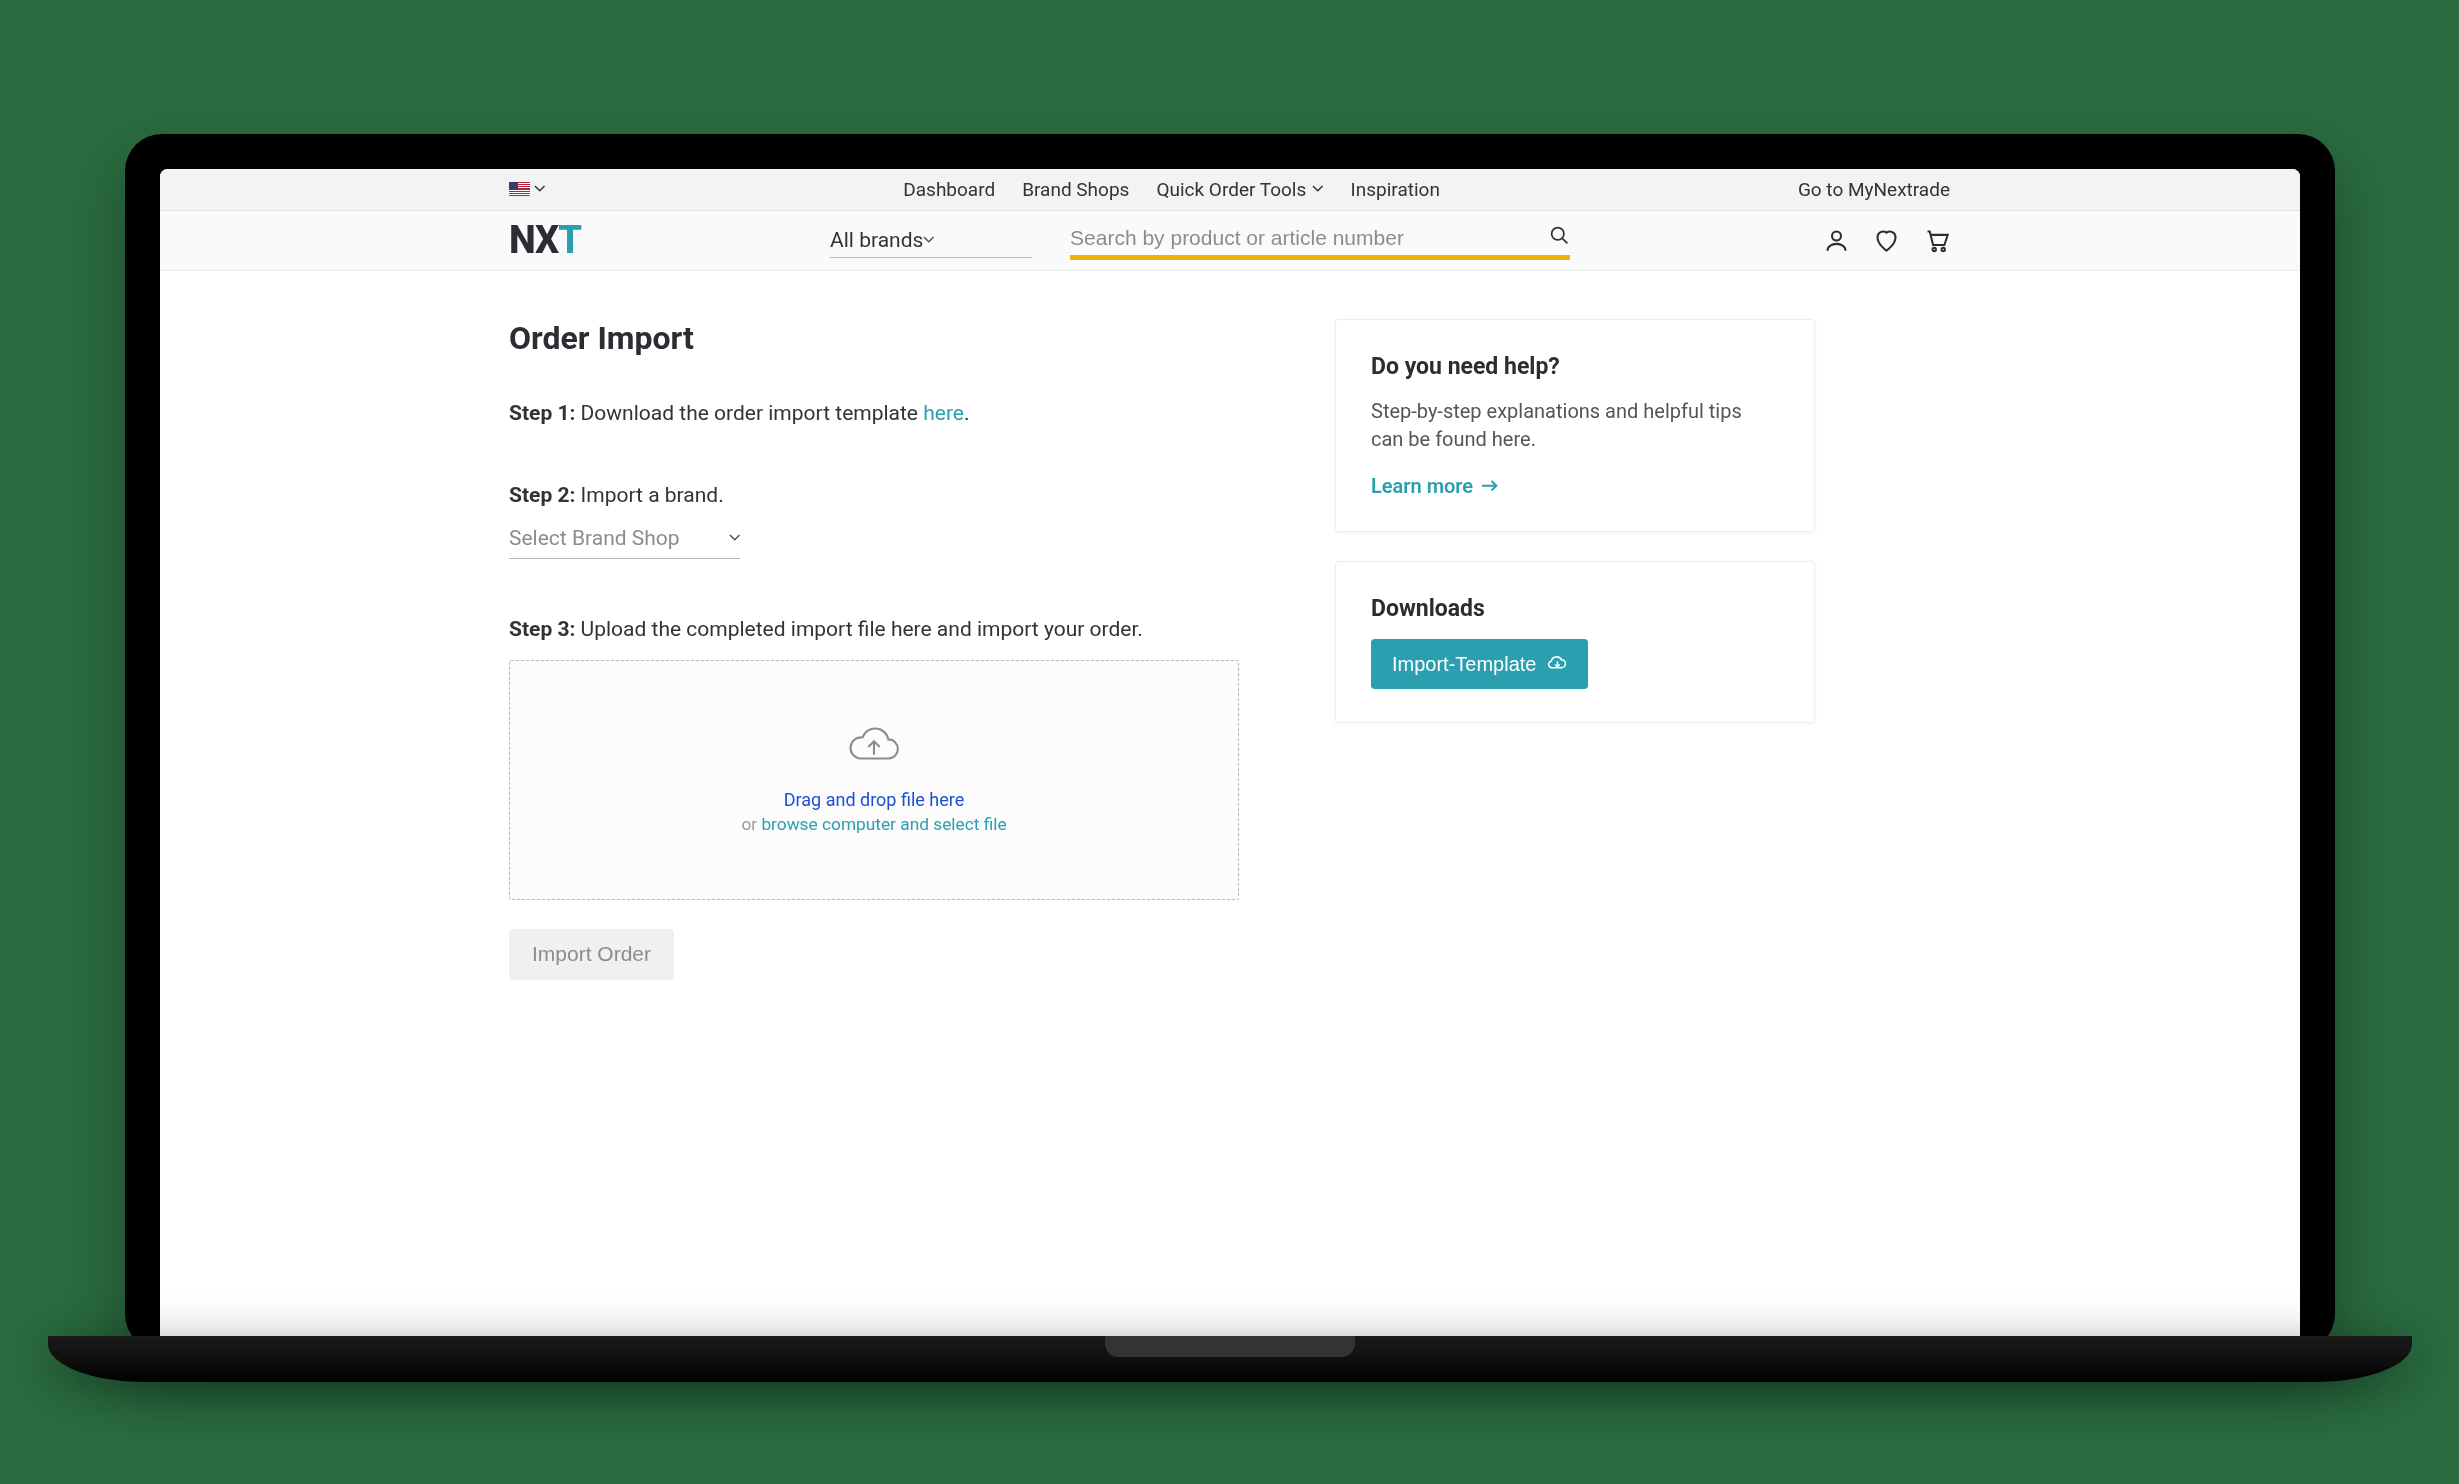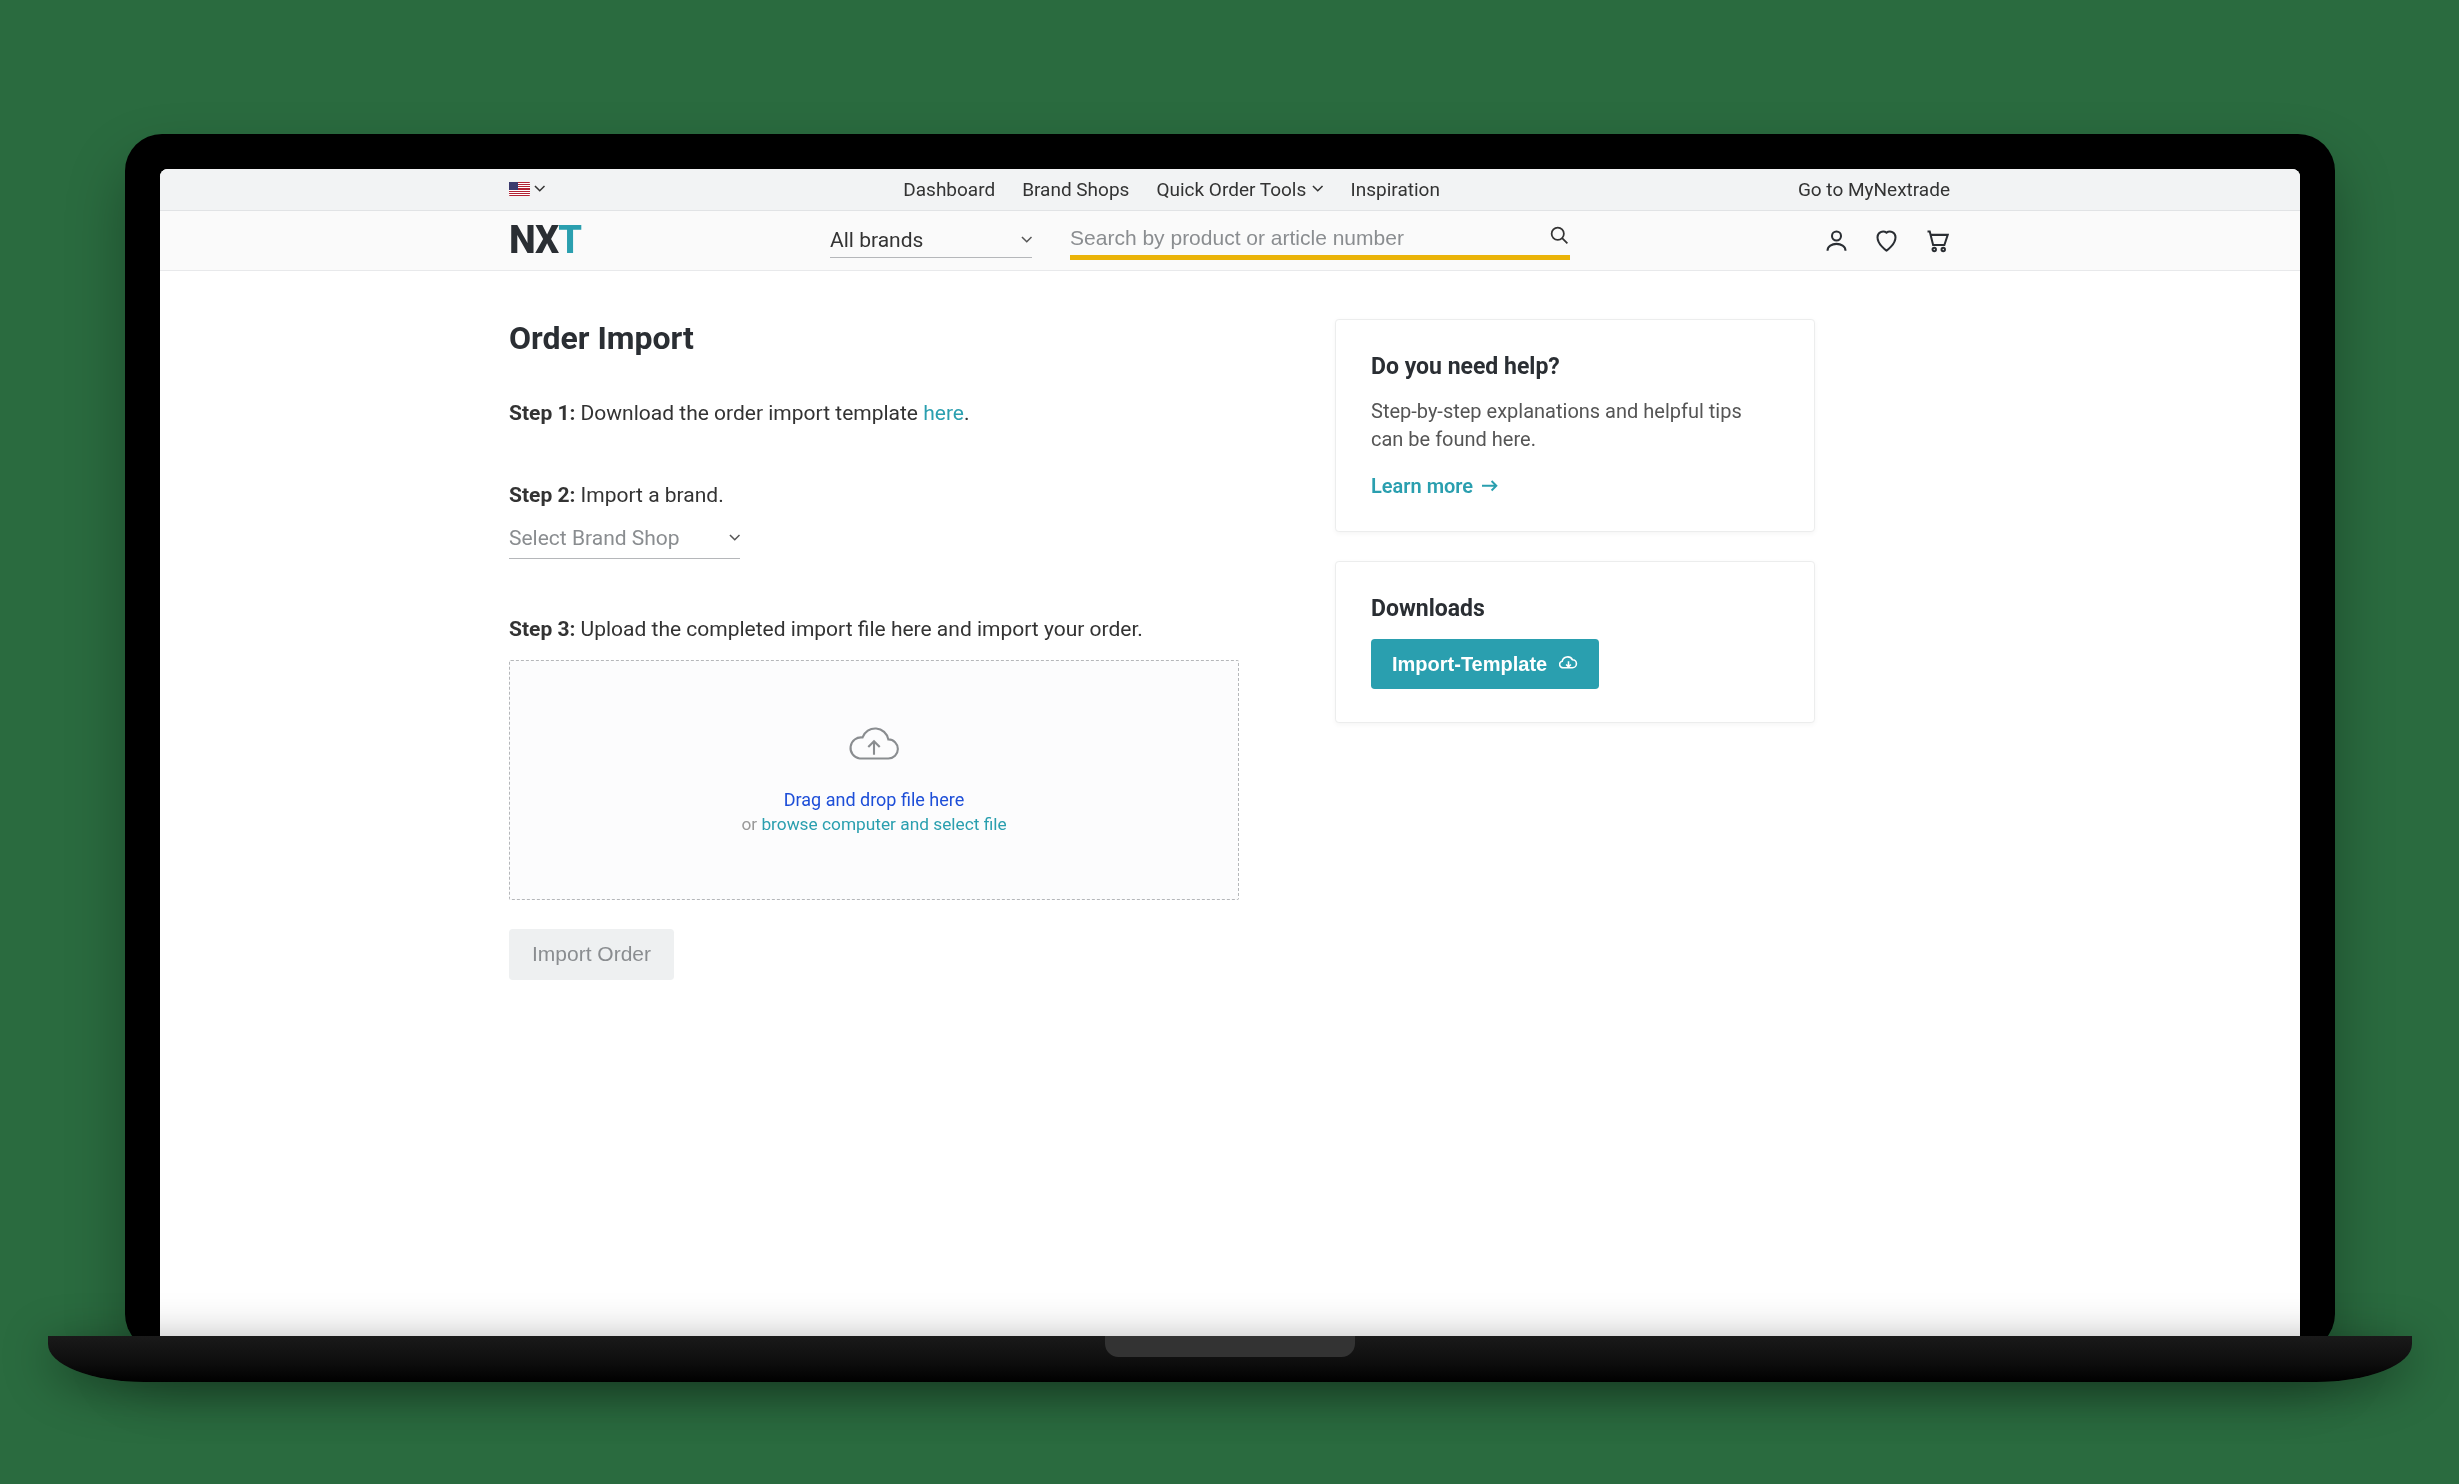--- a/index.html
+++ b/index.html
@@ -136,21 +136,21 @@
 
 .brand-select {
   position: relative;
   min-width: 202px;
   border-bottom: 1px solid #b5b7ba;
   padding: 5.8px 0;
   color: #333;
   font-size: 21px;
   display: flex;
   align-items: center;
-  justify-content: space-between;
+  justify-content: flex-start;
   cursor: pointer;
   margin-left: 211px;
 }
 .search-wrap {
   flex: 1;
   max-width: 500px;
   position: relative;
   border-bottom: 5px solid #eab308;
   display: flex;
   align-items: center;
@@ -258,21 +258,21 @@
 }
 .card h2 { font-size: 23px; font-weight: 700; color: #2a2e33; margin-bottom: 17.3px; }
 .card p { font-size: 20px; color: #555; margin-bottom: 21px; line-height: 1.4; }
 .learn-more { color: #2a9faf; font-size: 20px; font-weight: 600; cursor: pointer; display: inline-flex; align-items: center; gap: 7.7px; }
 .dl-btn {
   background: #2a9faf;
   color: #fff;
   border: none;
   padding: 13.4px 21px;
   font-size: 20px;
-  font-weight: 700;
+  font-weight: 400;
   border-radius: 3.8px;
   cursor: pointer;
   display: inline-flex;
   align-items: center;
   gap: 11.5px;
 }
 .dl-btn svg { display: block; }
 </style>
 </head>
 <body>

